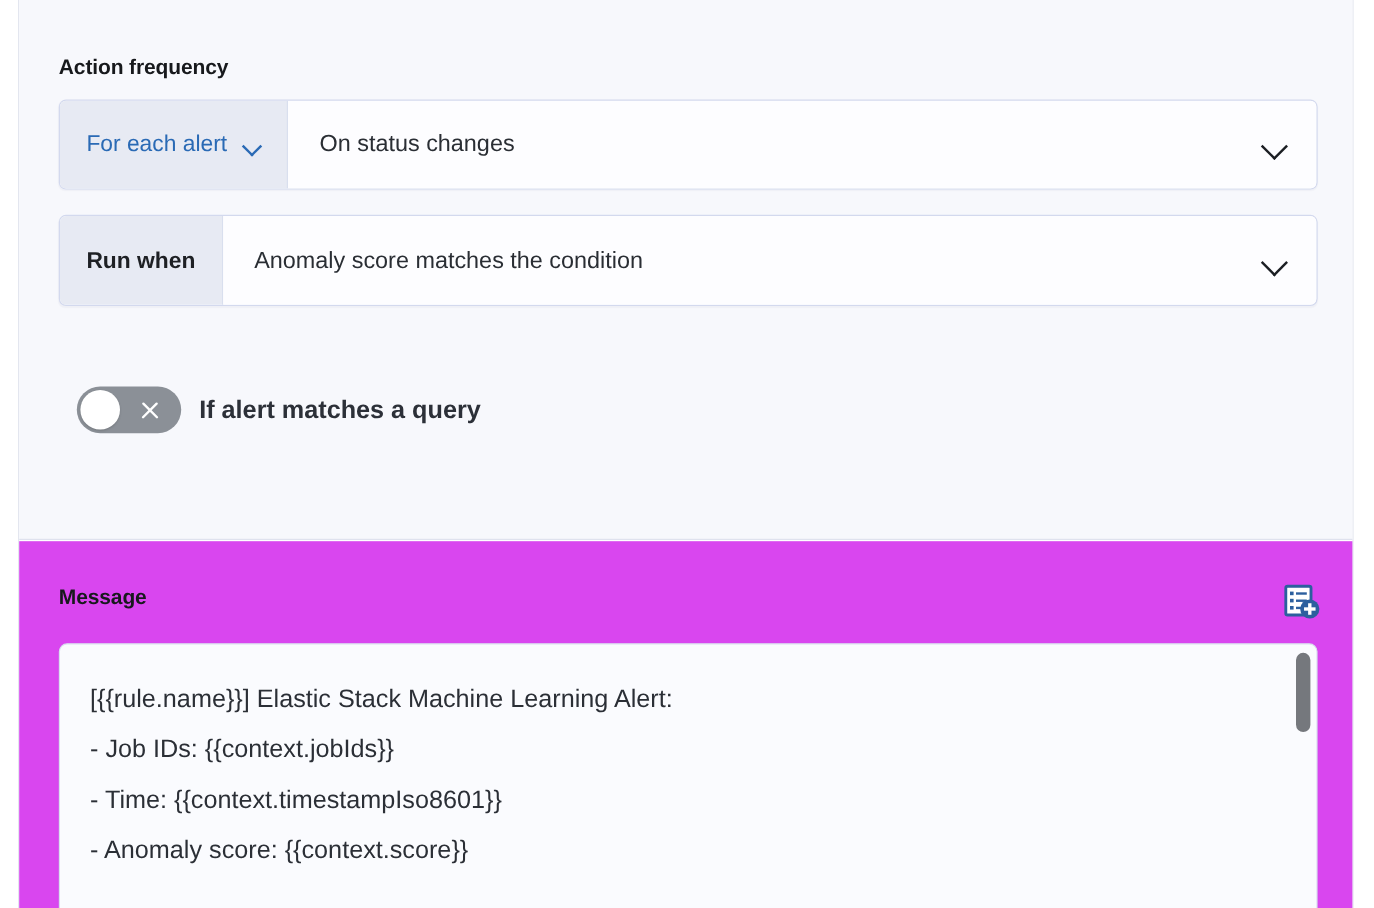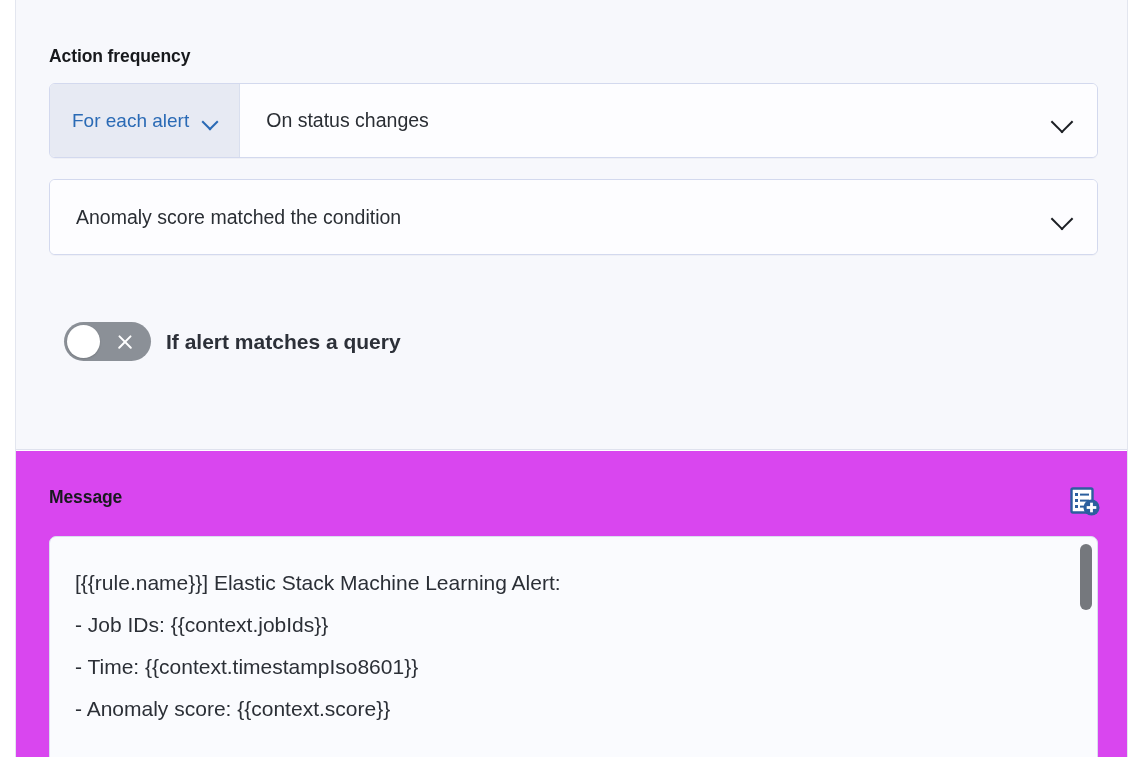--- a/index.html
+++ b/index.html
@@ -264,22 +264,25 @@
           <span class="prepend-label link">For each alert</span>
           <span class="chev chev-sm"></span>
         </div>
         <div class="combo-value">
           <span class="value-text">On status changes</span>
           <span class="chev chev-lg"></span>
         </div>
       </div>
 
       <div class="combo" id="combo-runwhen">
+        <div class="combo-prepend">
+          <span class="prepend-label strong">Run when</span>
+        </div>
         <div class="combo-value">
-          <span class="value-text">Anomaly score matched the condition</span>
+          <span class="value-text">Anomaly score matches the condition</span>
           <span class="chev chev-lg"></span>
         </div>
       </div>
 
       <div class="toggle-row" id="row-toggle-query">
         <div class="switch">
           <span class="knob"></span>
           <span class="xmark"></span>
         </div>
         <span class="toggle-label">If alert matches a query</span>

